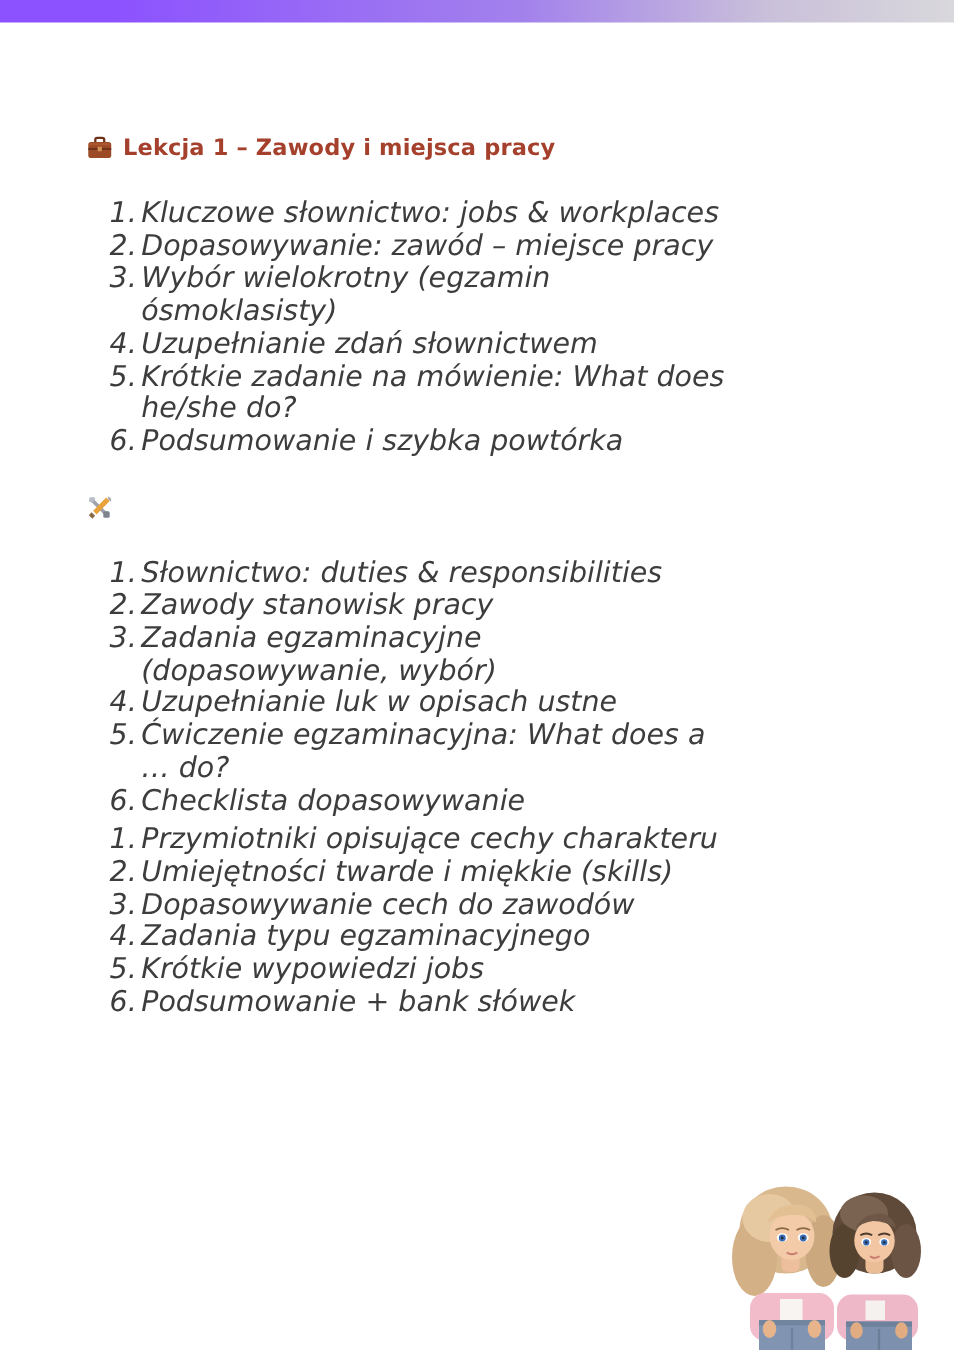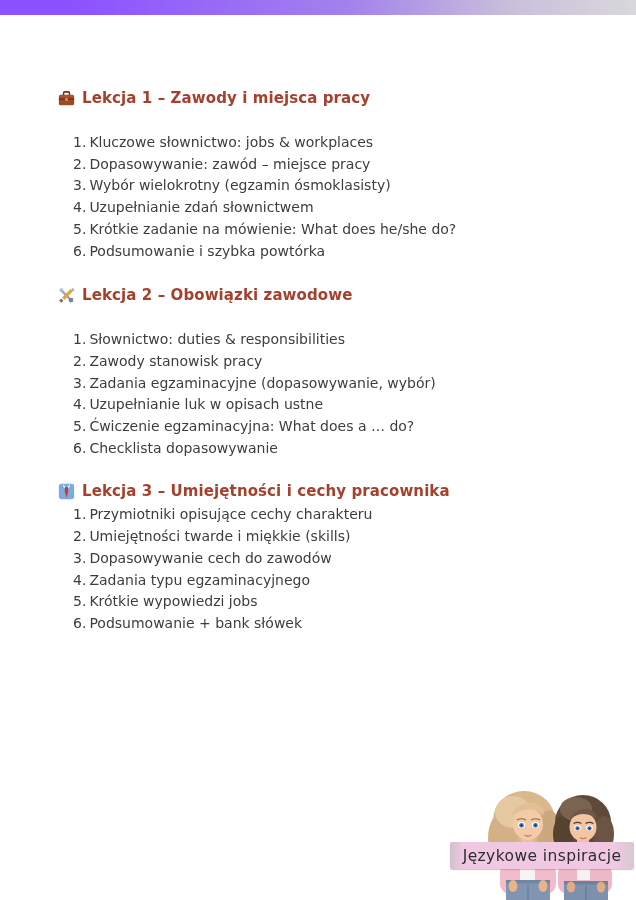--- a/index.html
+++ b/index.html
@@ -31,21 +31,21 @@
     letter-spacing:.1px;
   }
   .section-heading .icon{width:17px;height:17px;flex:0 0 auto;display:inline-flex;}
   .section-heading .icon svg{width:100%;height:100%;display:block;}
   .h1{margin-top:52px;}
   .h2{margin-top:24px;}
   .h3{margin-top:23px;}
   ol.lesson-list{
     margin-left:73px;margin-right:40px;
     list-style:none;counter-reset:item;
-    font-size:14px;line-height:21.7px;color:var(--body-text);
+    font-size:19px;line-height:21.7px;color:var(--body-text);font-style:italic;
   }
   ol.ol1{margin-top:25px;}
   ol.ol2{margin-top:25px;}
   ol.ol3{margin-top:4px;}
   ol.lesson-list li{display:flex;}
   ol.lesson-list li::before{
     counter-increment:item;
     content:counter(item) ".";
     flex:0 0 auto;
     padding-right:3px;
@@ -99,42 +99,30 @@
     <span class="icon">
       <svg viewBox="0 0 20 20">
         <path d="M4.5 2.5 L15.5 13.5 L13.5 15.5 L2.5 4.5 Z" fill="#9EA3AB"></path>
         <path d="M2 2 L5.5 1.5 L6.5 3.5 L4 6 L1.5 5 Z" fill="#B8BdC6"></path>
         <rect x="12.8" y="12.8" width="5" height="5" rx="1.2" fill="#7E838C"></rect>
         <path d="M15 2 L17.8 4.8 L7.5 15.2 L4.8 12.4 Z" fill="#E8A33D"></path>
         <path d="M16.5 1.2 a3.2 3.2 0 0 1 2.3 4.1 l-2.2-2.2 z" fill="#9EA3AB"></path>
         <path d="M3.6 13.5 L6.4 16.3 L4.2 18.6 L1.4 15.8 Z" fill="#8A6B4A"></path>
       </svg>
     </span>
-    <span>Lekcja 2 – Obowiązki zawodowe</span>
   </div>
   <ol class="lesson-list ol2">
     <li>Słownictwo: duties &amp; responsibilities</li>
     <li>Zawody stanowisk pracy</li>
     <li>Zadania egzaminacyjne (dopasowywanie, wybór)</li>
     <li>Uzupełnianie luk w opisach ustne</li>
     <li>Ćwiczenie egzaminacyjna: What does a … do?</li>
     <li>Checklista dopasowywanie</li>
   </ol>
 
-  <div class="section-heading h3">
-    <span class="icon">
-      <svg viewBox="0 0 20 20">
-        <rect x="1" y="1" width="18" height="18" rx="3.2" fill="#7FABDC"></rect>
-        <path d="M6 1.5 L10 6 L14 1.5 L14 4 L10 8 L6 4 Z" fill="#E9EEF5"></path>
-        <path d="M8.6 5 L11.4 5 L12.2 9.5 L10 17.5 L7.8 9.5 Z" fill="#C63B3B"></path>
-        <path d="M8.6 5 L11.4 5 L10.7 7 L9.3 7 Z" fill="#A82F2F"></path>
-      </svg>
-    </span>
-    <span>Lekcja 3 – Umiejętności i cechy pracownika</span>
-  </div>
   <ol class="lesson-list ol3">
     <li>Przymiotniki opisujące cechy charakteru</li>
     <li>Umiejętności twarde i miękkie (skills)</li>
     <li>Dopasowywanie cech do zawodów</li>
     <li>Zadania typu egzaminacyjnego</li>
     <li>Krótkie wypowiedzi jobs</li>
     <li>Podsumowanie + bank słówek</li>
   </ol>
 
 </div>
@@ -190,16 +178,13 @@
       <rect x="56" y="98" width="44" height="3.5" fill="#71859F"></rect>
       <rect x="114" y="99" width="44" height="3.5" fill="#6D819B"></rect>
       <line x1="78" y1="103" x2="78" y2="118" stroke="#6E82A0" stroke-width="1.5"></line>
       <line x1="136" y1="104" x2="136" y2="118" stroke="#6A7E98" stroke-width="1.5"></line>
       <ellipse cx="63" cy="104" rx="4.5" ry="6" fill="#E8B48C"></ellipse>
       <ellipse cx="93" cy="104" rx="4.5" ry="6" fill="#E8B48C"></ellipse>
       <ellipse cx="121" cy="105" rx="4.2" ry="5.5" fill="#E2AC82"></ellipse>
       <ellipse cx="151" cy="105" rx="4.2" ry="5.5" fill="#E2AC82"></ellipse>
     </g>
   </svg>
-  <div class="logo-banner">
-    <span class="logo-banner-text">Językowe inspiracje</span>
-  </div>
 </div>
 
 </body></html>

